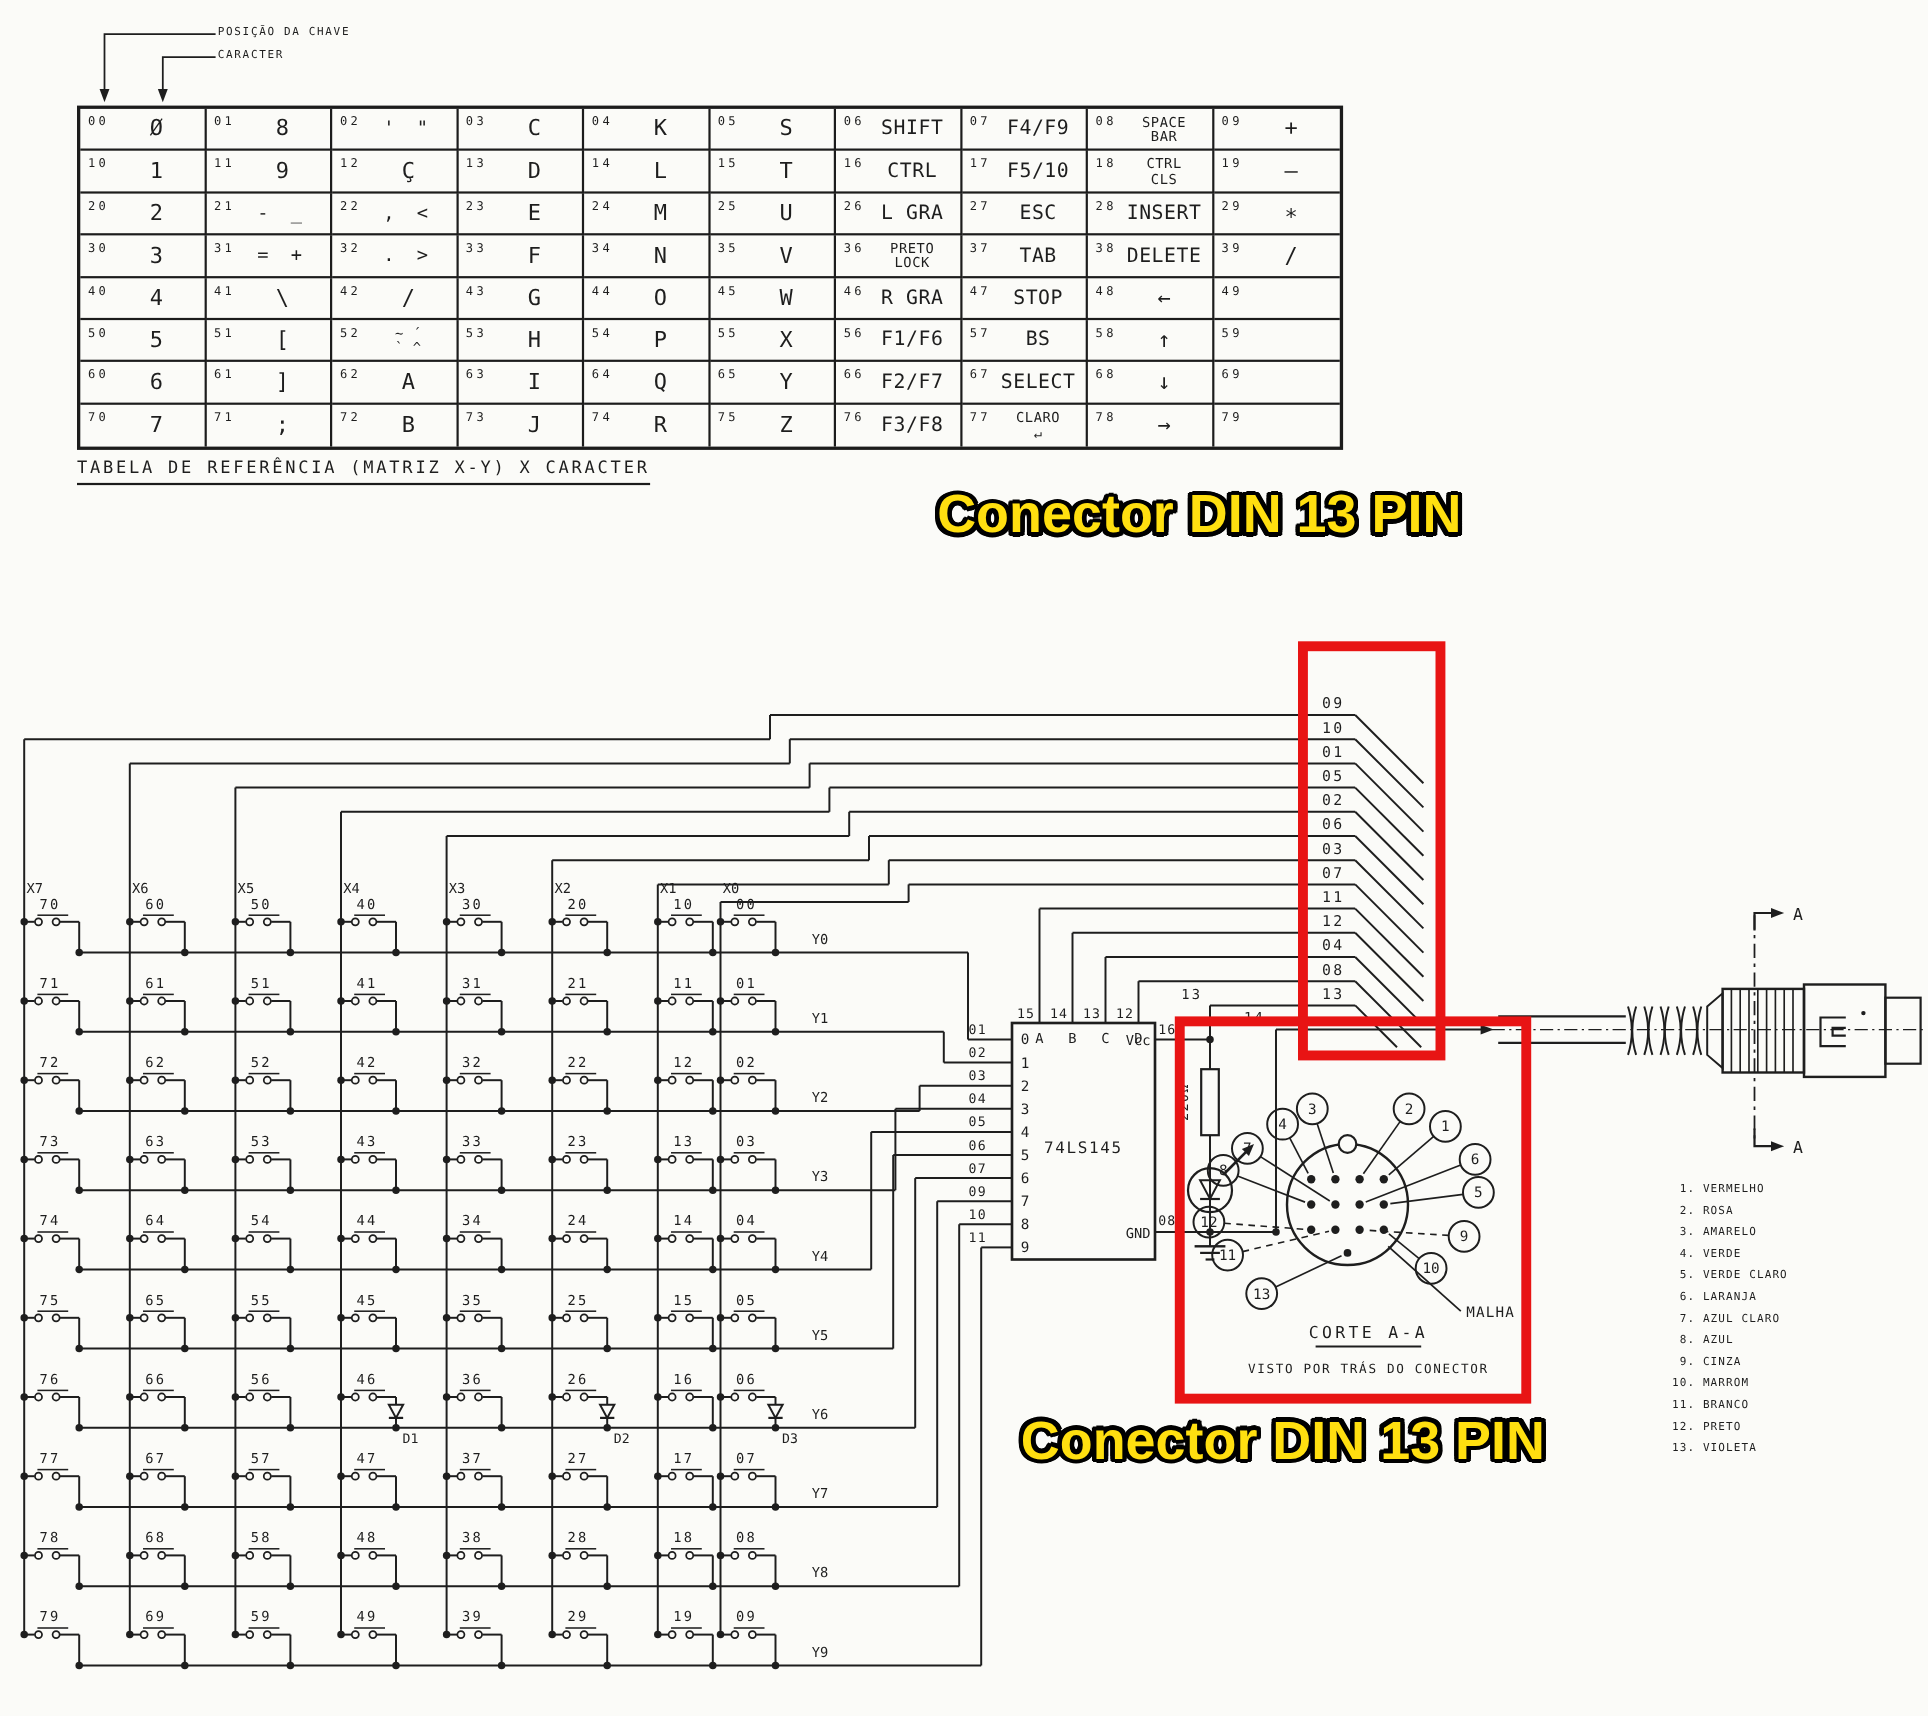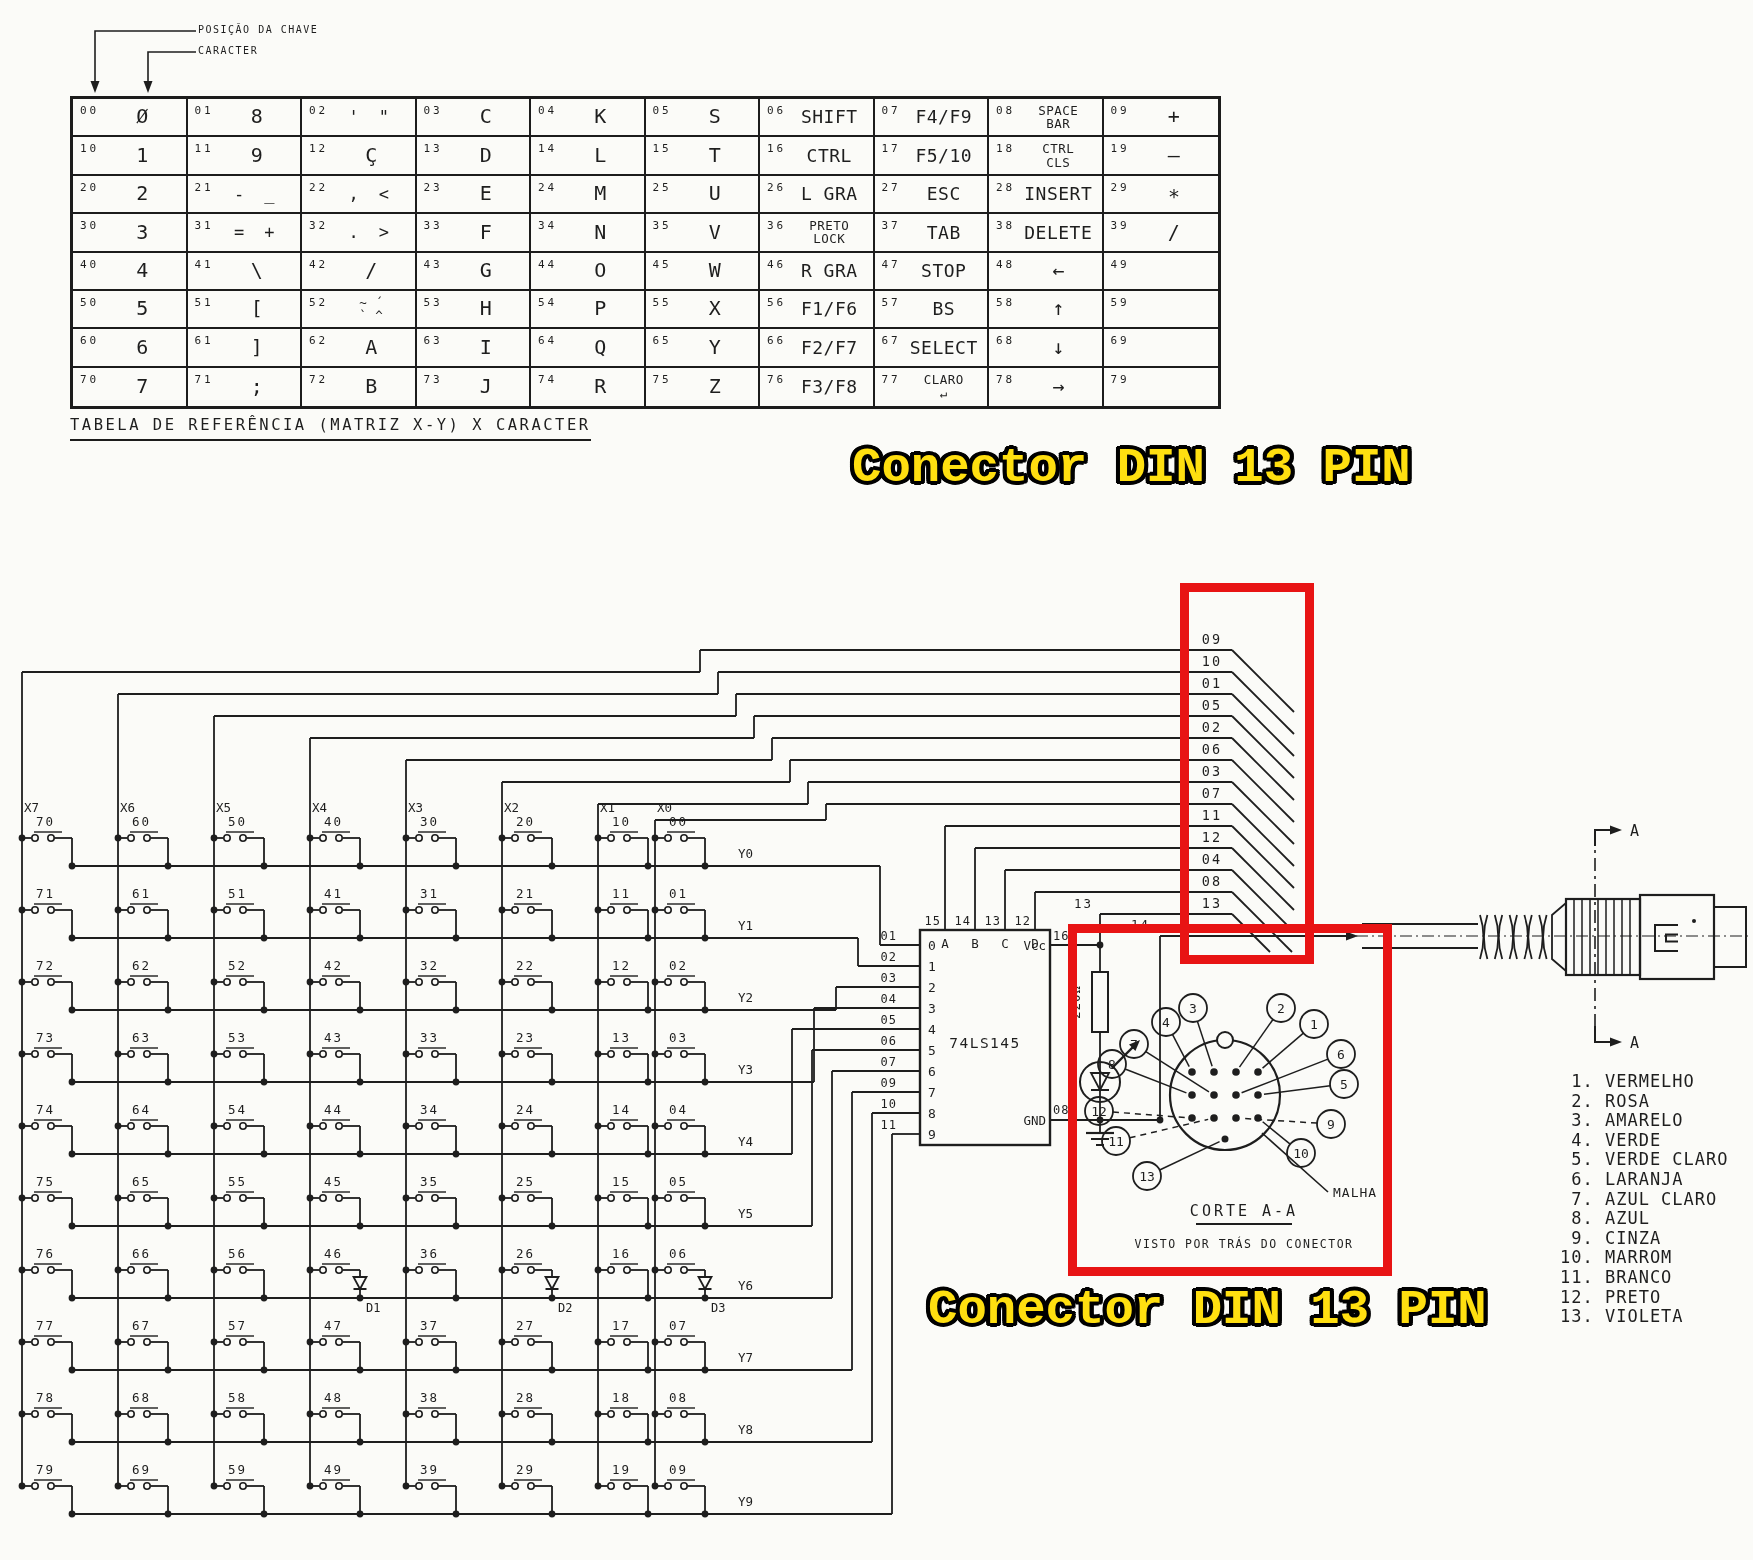--- a/index.html
+++ b/index.html
@@ -29,34 +29,34 @@
   .pn{font-size:17px;letter-spacing:5px}
 
   #caption{position:absolute;left:70px;top:416px;z-index:2;font-size:15.5px;letter-spacing:2.5px;
            border-bottom:2px solid #1c1c1c;padding-bottom:5px}
   .ann{position:absolute;z-index:2;font-size:10px;letter-spacing:1.5px}
   #ann1{left:198px;top:24px}
   #ann2{left:198px;top:45px}
 
   .banner{
     position:absolute;z-index:4;
-    font-family:Liberation Mono, monospace;font-weight:bold;font-size:49px;
+    font-family:Liberation Sans, sans-serif;font-weight:bold;font-size:49px;
     color:#ffdf10;white-space:nowrap;
     text-shadow:-4px 0 #000,4px 0 #000,0 -4px #000,0 4px #000,
                 -3px -3px #000,3px -3px #000,-3px 3px #000,3px 3px #000,
                 -4px -2px #000,-4px 2px #000,4px -2px #000,4px 2px #000;
   }
   #banner-top{left:852px;top:440px}
   #banner-bottom{left:928px;top:1282px}
 
   .redbox{position:absolute;z-index:3;border:9px solid #e81414;box-sizing:border-box}
   #rb1{left:1180px;top:583px;width:134px;height:381px}
   #rb2{left:1068px;top:924px;width:324px;height:352px}
 
-  #legend{position:absolute;left:1560px;top:1072px;z-index:2;font-size:17px;
+  #legend{position:absolute;left:1520px;top:1072px;z-index:2;font-size:10px;
           letter-spacing:1px;line-height:19.6px;white-space:pre}
   .legend-item{display:block}
 </style>
 </head>
 <body>
 
 <svg id="schem" width="1753" height="1560" viewBox="0 0 1753 1560">
     <g>
       <polyline points="196,31 95,31 95,88" fill="none" stroke="#1e1e1e" stroke-width="1.6"></polyline>
       <polygon points="95,93 90.5,81 99.5,81" fill="#1e1e1e" stroke="none" stroke-width="1.8"></polygon>

